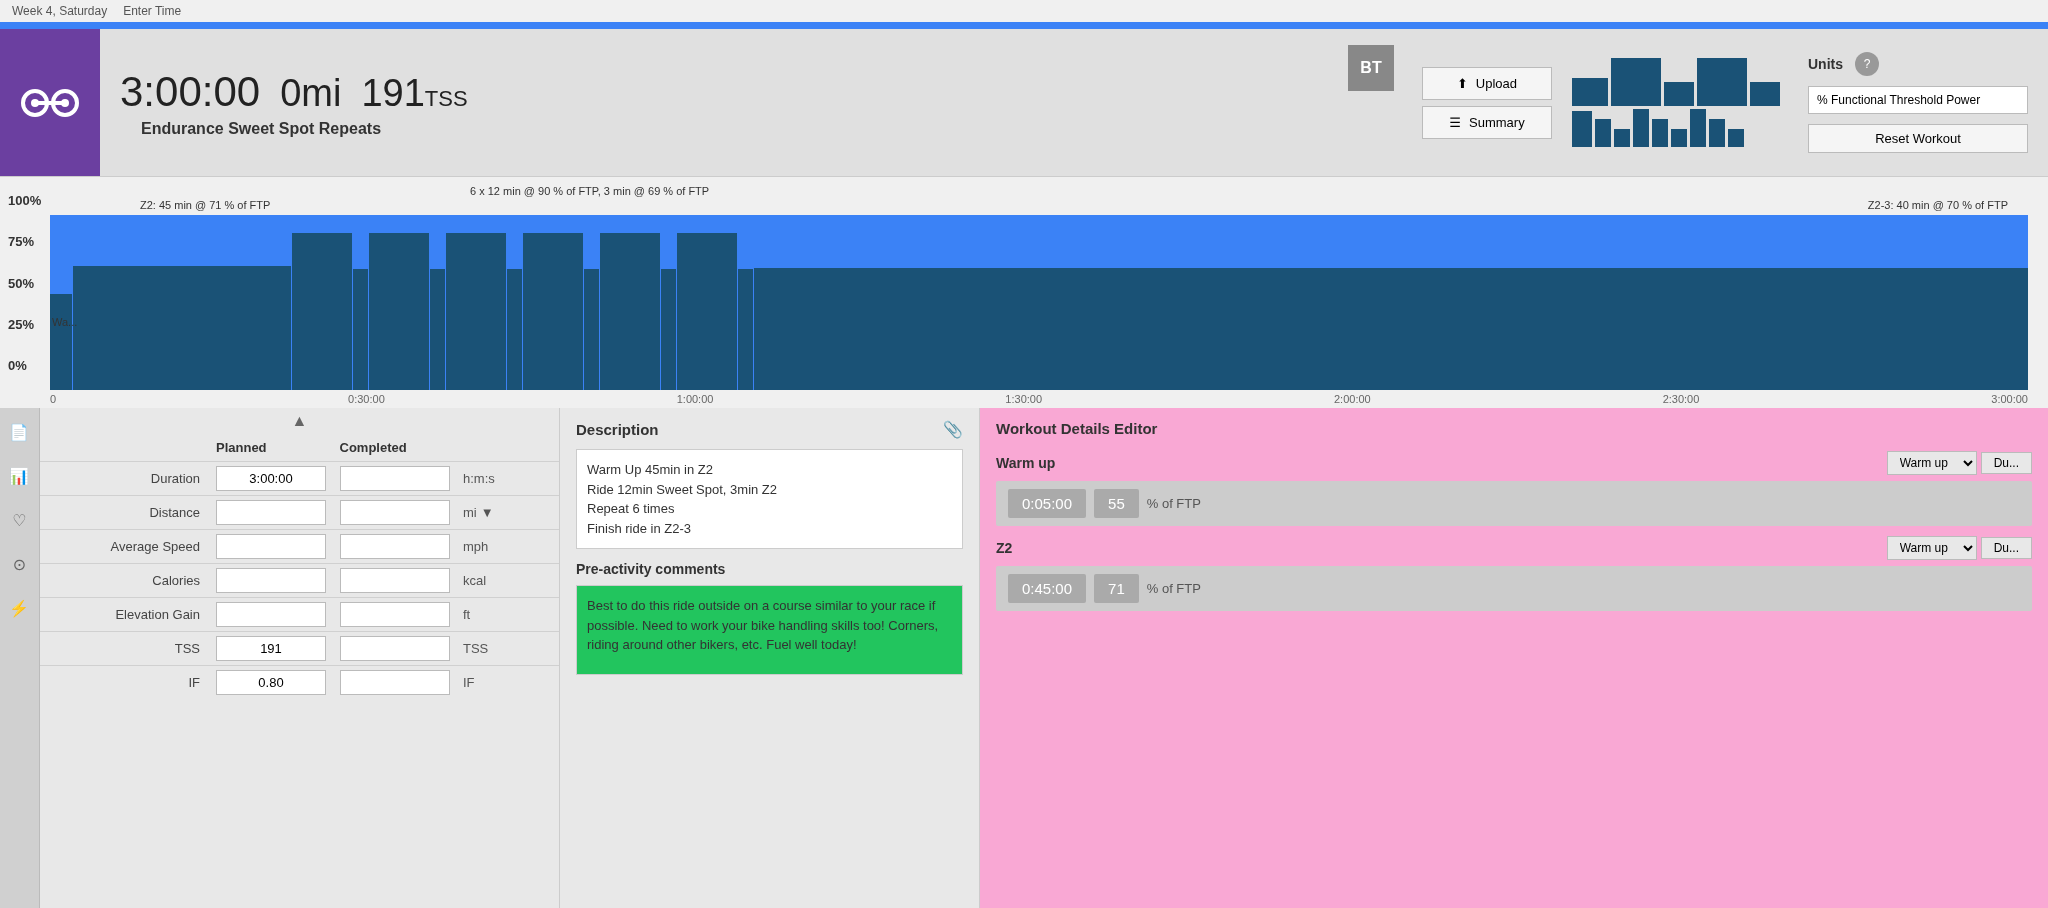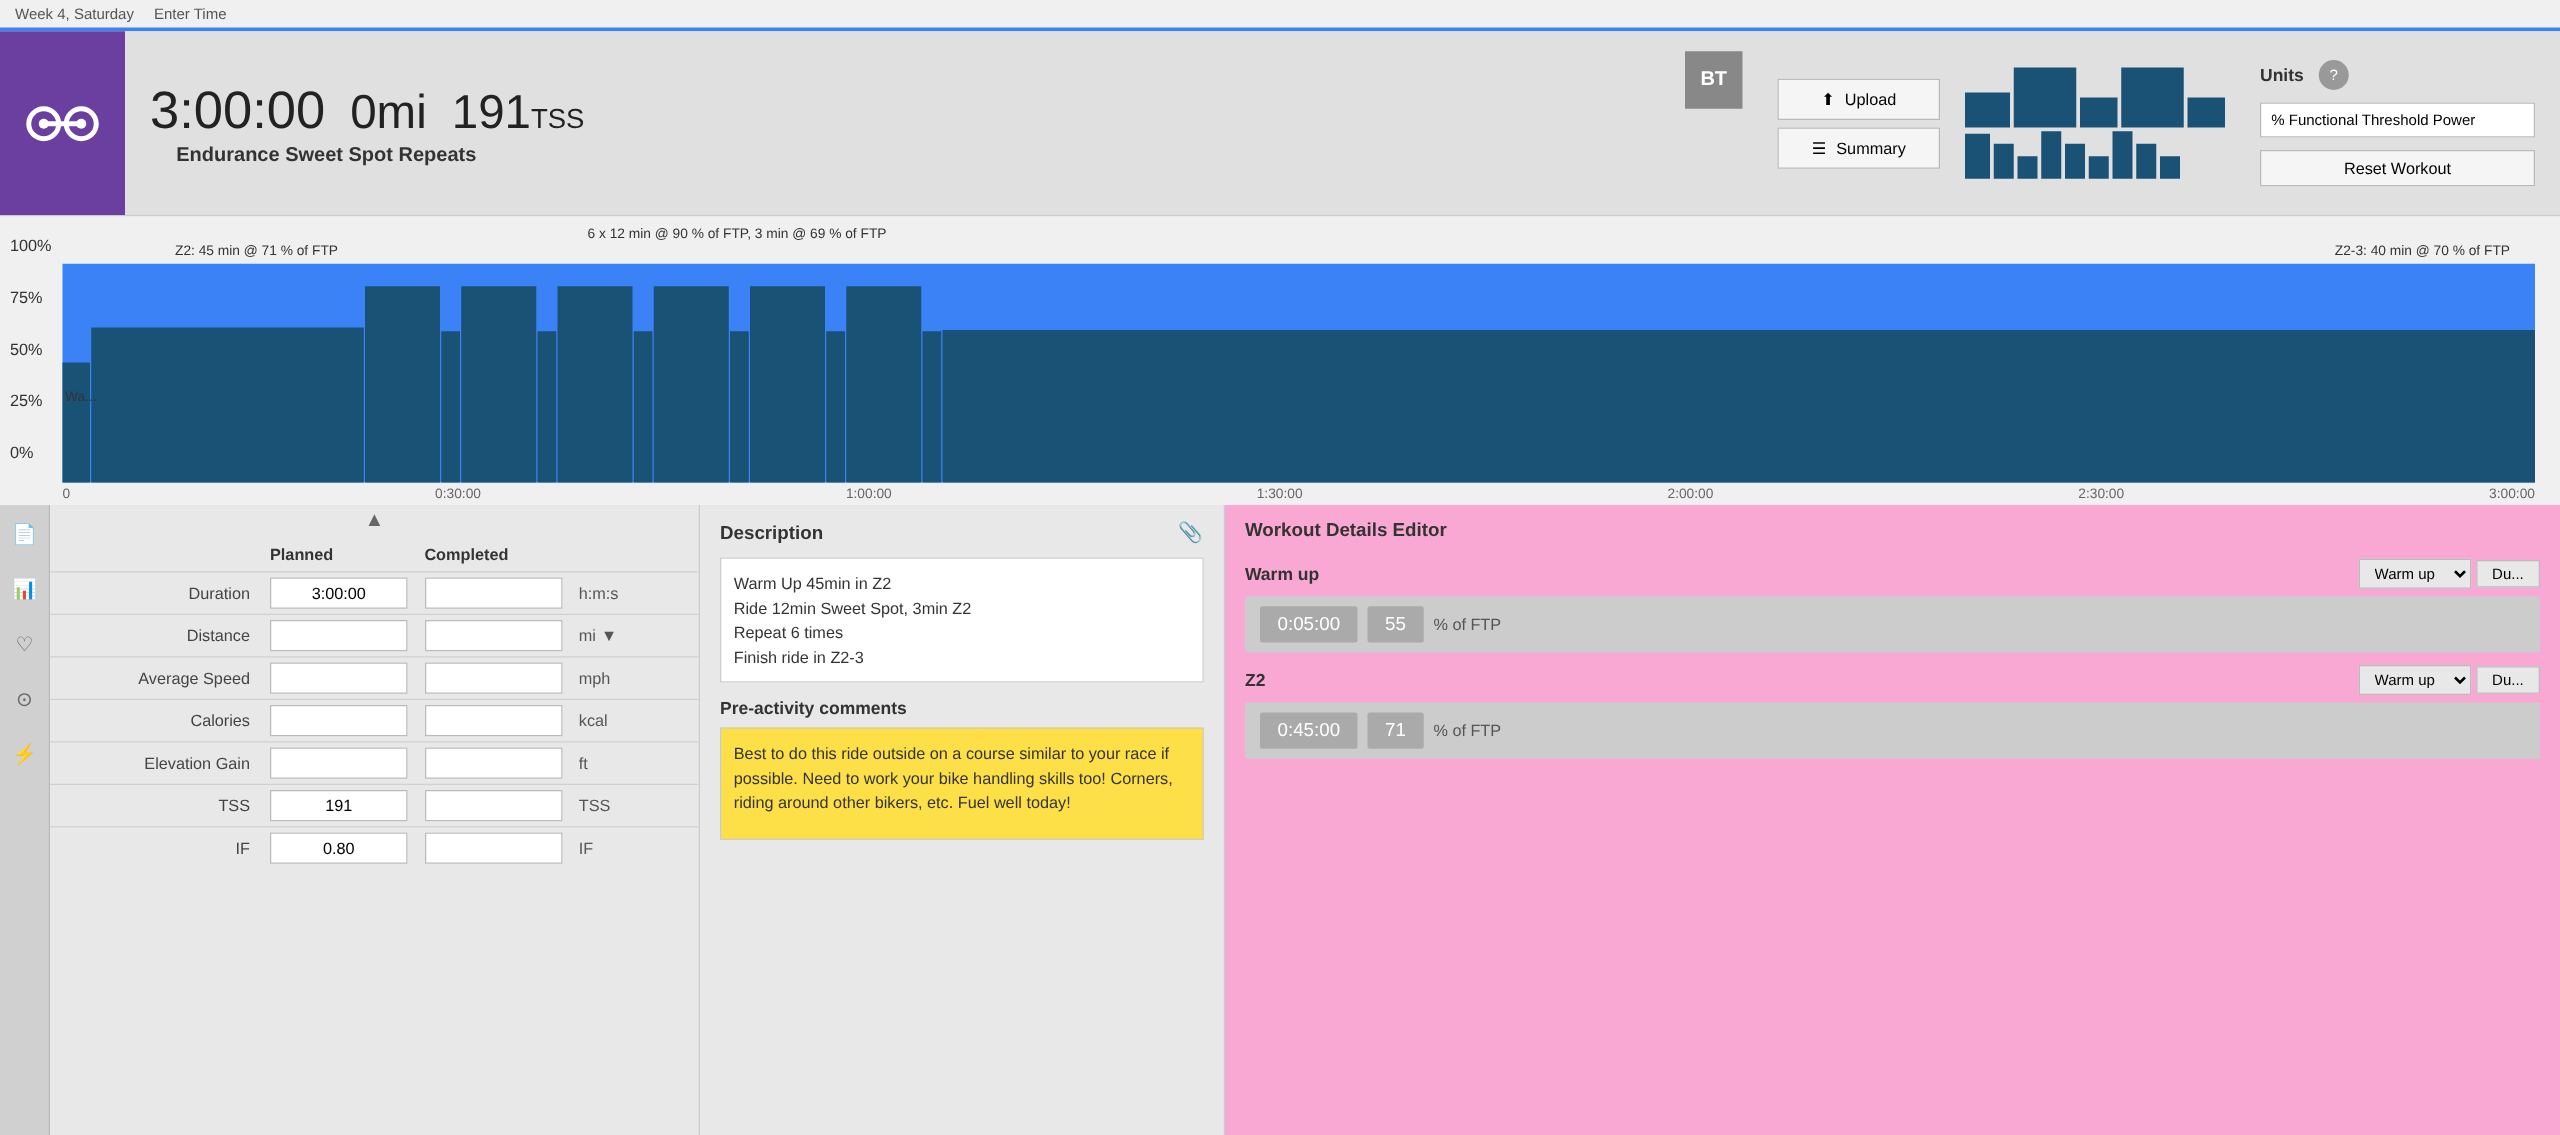--- a/index.html
+++ b/index.html
@@ -1,19 +1,19 @@
 <!DOCTYPE html>
 <html><head>
   <meta charset="utf-8">
   <style>
     * { box-sizing: border-box; margin: 0; padding: 0; }
     body { font-family: Arial, sans-serif; background: #e8e8e8; font-size: 13px; color: #333; overflow: hidden; }
 
     
-    .top-bar { background: #f0f0f0; padding: 4px 12px; display: flex; align-items: flex-end; gap: 16px; border-bottom: 3px solid #3b82f6; font-size: 12px; color: #555; }
+    .top-bar { background: #f0f0f0; padding: 4px 12px; display: flex; align-items: flex-end; gap: 16px; border-bottom: 7px solid #3b82f6; font-size: 12px; color: #555; }
     .top-bar span { cursor: pointer; }
 
     
     .header { display: flex; align-items: stretch; background: #e0e0e0; border-bottom: 1px solid #ccc; height: 148px; }
     .workout-icon { width: 100px; background: #6b3fa0; display: flex; align-items: center; justify-content: center; flex-shrink: 0; }
     .workout-icon svg { width: 60px; height: 40px; }
     .workout-info { flex: 1; padding: 16px 20px; display: flex; flex-direction: column; justify-content: center; }
     .workout-stats { display: flex; align-items: baseline; gap: 20px; }
     .workout-time { font-size: 42px; font-weight: 300; color: #222; }
     .workout-distance { font-size: 38px; font-weight: 300; color: #222; }
@@ -42,21 +42,21 @@
     .stats-row { display: grid; grid-template-columns: 160px 1fr 1fr 80px; padding: 4px 16px; align-items: center; border-top: 1px solid #d0d0d0; }
     .stats-row label { font-size: 13px; color: #444; text-align: right; padding-right: 16px; }
     .stats-input { border: 1px solid #bbb; background: white; padding: 4px 6px; font-size: 13px; width: 110px; text-align: center; }
     .stats-unit { font-size: 13px; color: #555; display: flex; align-items: center; gap: 4px; }
 
     
     .description-panel { flex: 1; background: #e8e8e8; padding: 12px 16px; border-right: 1px solid #ccc; overflow-y: auto; max-width: 420px; }
     .desc-header { font-size: 15px; font-weight: bold; margin-bottom: 10px; display: flex; justify-content: space-between; align-items: center; }
     .desc-text-area { background: white; border: 1px solid #ccc; padding: 10px; font-size: 13px; line-height: 1.5; margin-bottom: 12px; min-height: 90px; }
     .pre-activity-label { font-size: 14px; font-weight: bold; margin-bottom: 8px; }
-    .pre-activity-text { background: #fde047; border: 1px solid #ccc; padding: 10px; font-size: 13px; line-height: 1.5; min-height: 90px; }
+    .pre-activity-text { background: #22c55e; border: 1px solid #ccc; padding: 10px; font-size: 13px; line-height: 1.5; min-height: 90px; }
     .clip-icon { color: #999; cursor: pointer; font-size: 16px; }
 
     
     .details-panel { flex: 1; background: #f9a8d4; padding: 12px 16px; overflow-y: auto; }
     .details-title { font-size: 15px; font-weight: bold; margin-bottom: 14px; }
     .segment-block { margin-bottom: 10px; }
     .segment-header { display: flex; align-items: center; justify-content: space-between; margin-bottom: 6px; }
     .segment-name { font-size: 14px; font-weight: bold; color: #333; }
     .segment-select { border: 1px solid #bbb; background: #e8e8e8; padding: 3px 8px; font-size: 12px; min-width: 90px; }
     .segment-du-btn { border: 1px solid #bbb; background: #e8e8e8; padding: 3px 12px; font-size: 12px; cursor: pointer; }
@@ -134,21 +134,21 @@
     </div>
     <div class="units-select-wrapper">
       <select class="units-select"><option>% Functional Threshold Power</option></select>
     </div>
     <button class="reset-btn">Reset Workout</button>
   </div>
 </div>
 
 <div style="background:#f0f0f0;position:relative;padding:8px 20px 0 50px;">
 
-  <div style="position:absolute;left:8px;top:16px;height:180px;display:flex;flex-direction:column;justify-content:space-between;">
+  <div style="position:absolute;left:8px;top:16px;height:180px;display:flex;flex-direction:column;justify-content:space-between;font-weight:bold;">
     <span>100%</span>
     <span>75%</span>
     <span>50%</span>
     <span>25%</span>
     <span>0%</span>
   </div>
 
   <div style="position:relative;height:30px;">
     <span class="chart-annotation" style="left:420px;top:0;">6 x 12 min @ 90 % of FTP, 3 min @ 69 % of FTP</span>
     <span class="chart-annotation" style="left:90px;top:14px;">Z2: 45 min @ 71 % of FTP</span>

